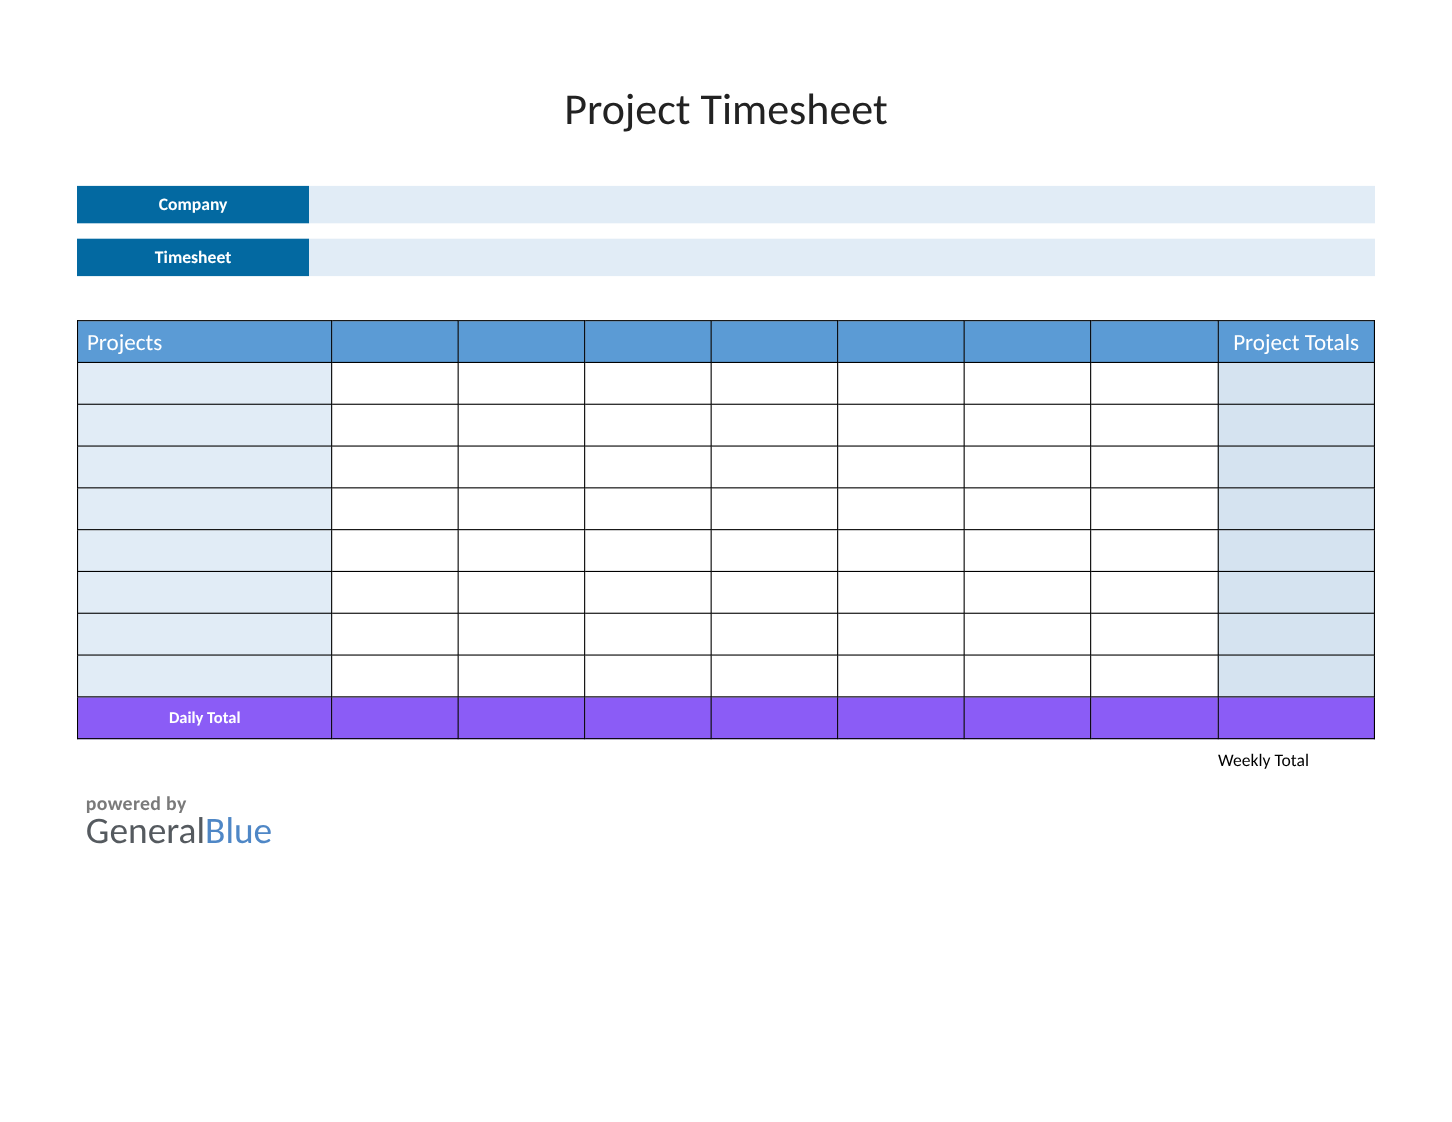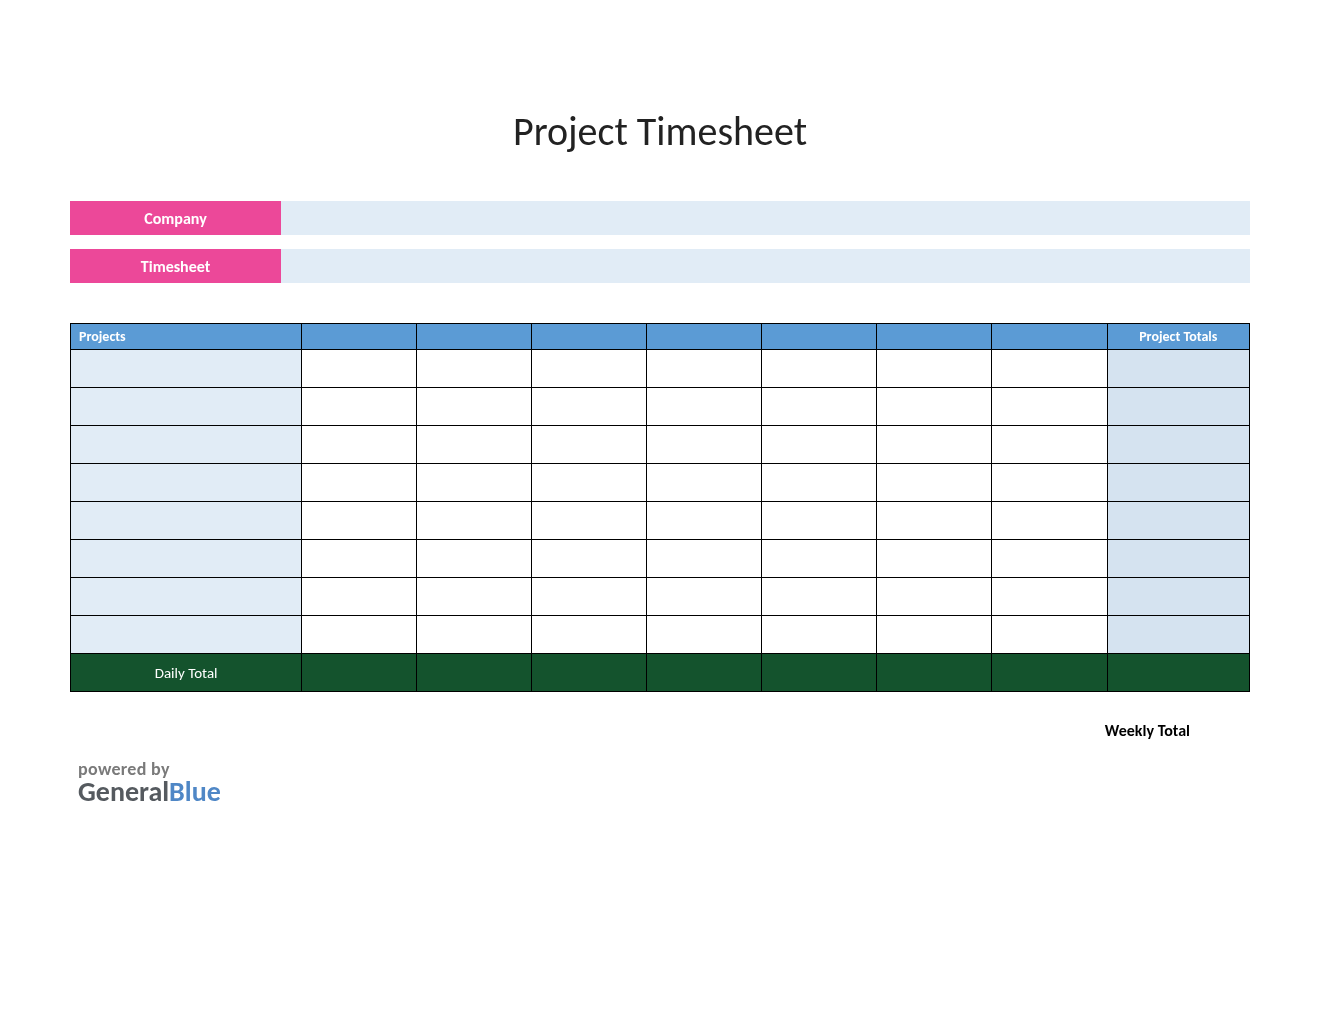--- a/index.html
+++ b/index.html
@@ -5,42 +5,42 @@
   * { box-sizing: border-box; }
   body {
     margin: 0;
     padding: 0;
     background: #ffffff;
     font-family: "Segoe UI", Calibri, Arial, sans-serif;
     width: 1320px;
     height: 1020px;
   }
   .page {
-    padding: 92px 70px 40px 70px;
+    padding: 60px 70px 40px 70px;
   }
   .title {
     text-align: center;
     font-size: 40px;
     font-weight: 400;
     color: #222;
     margin: 15px 0 45px 0;
   }
   .info-rows {
     display: flex;
     flex-direction: column;
     gap: 14px;
     margin-bottom: 40px;
   }
   .info-row {
     display: flex;
     height: 34px;
   }
   .info-label {
     width: 211px;
-    background: #ec4899;
+    background: #0369a1;
     color: #ffffff;
     font-weight: 700;
     font-size: 16px;
     display: flex;
     align-items: center;
     justify-content: center;
   }
   .info-value {
     flex: 1;
     background: #e1ecf6;
@@ -50,66 +50,65 @@
     border-collapse: collapse;
     table-layout: fixed;
   }
   table.timesheet th, table.timesheet td {
     border: 1px solid #000;
     height: 38px;
   }
   table.timesheet thead th {
     background: #5b9bd5;
     color: #ffffff;
-    font-weight: 700;
-    font-size: 14px;
+    font-weight: 400;
+    font-size: 21px;
     text-align: left;
     padding: 0 8px;
-    height: 26px;
+    height: 38px;
   }
   table.timesheet thead th:last-child {
     text-align: center;
   }
   .col-projects { width: 211px; }
   .col-day { width: 105px; }
   .col-totals { width: 130px; }
   .cell-proj { background: #e1ecf6; }
   .cell-day { background: #ffffff; }
   .cell-tot { background: #d5e3f0; }
   tr.footer td {
-    background: #14532d;
+    background: #8b5cf6;
     color: #ffffff;
-    font-weight: 400;
+    font-weight: 700;
     font-size: 15px;
     text-align: center;
   }
   tr.footer td:first-child {
     text-align: center;
   }
   .weekly-total {
     text-align: right;
-    font-weight: 700;
+    font-weight: 400;
     font-size: 16px;
     color: #000;
     padding: 10px 60px 0 0;
-    margin-top: 19px;
   }
   .footer-brand {
     margin-top: 18px;
     padding-left: 8px;
   }
   .powered {
     font-size: 18px;
     color: #7a7a7a;
     font-weight: 700;
     letter-spacing: 0.3px;
   }
   .brand {
-    font-size: 28px;
-    font-weight: 700;
+    font-size: 34px;
+    font-weight: 400;
     line-height: 1;
     margin-top: -2px;
   }
   .brand .g1 { color: #555a5f; }
   .brand .g2 { color: #4f87c6; }
 </style>
 </head>
 <body>
 
 <div class="page">

